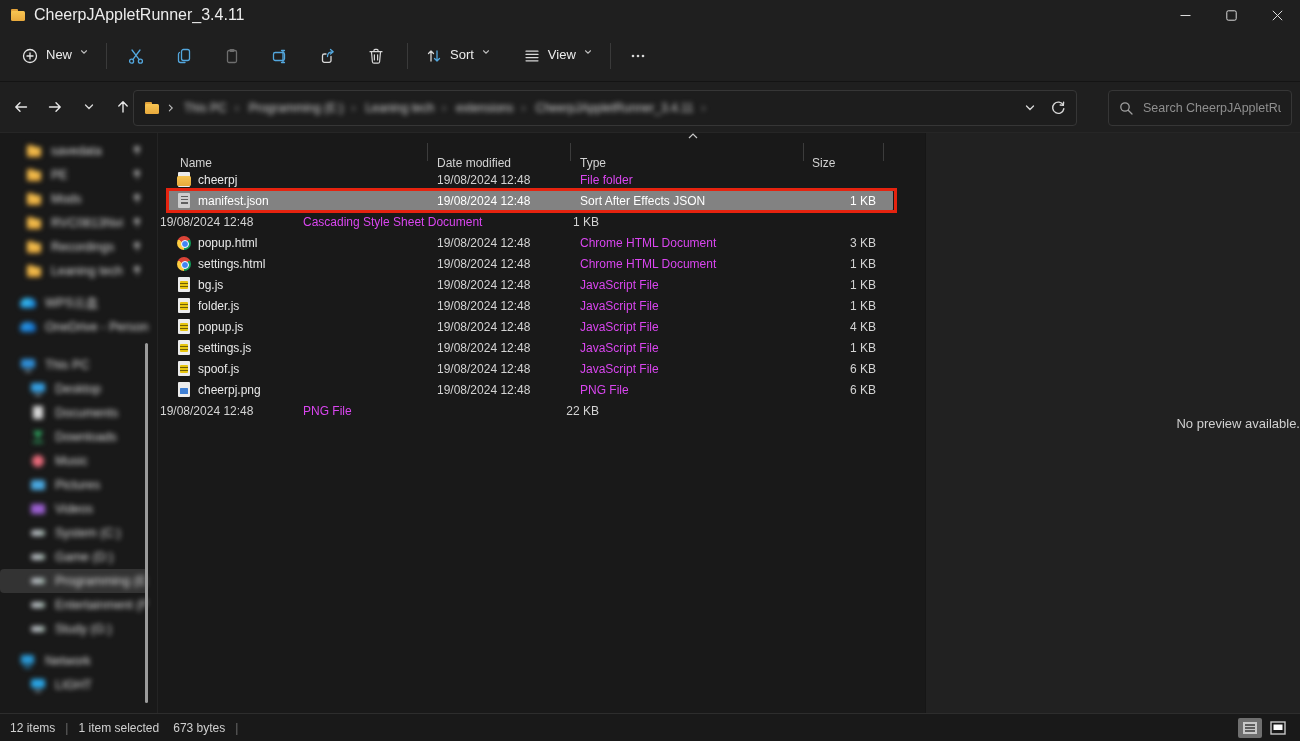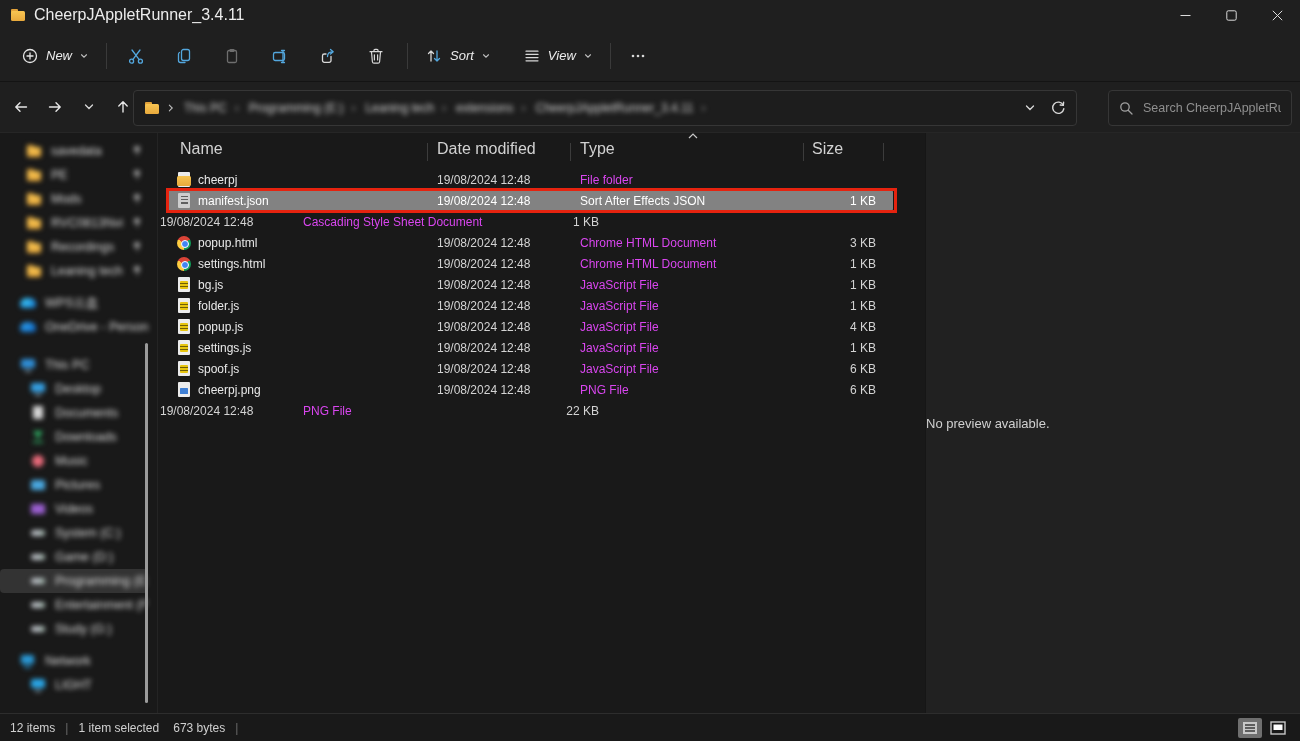--- a/index.html
+++ b/index.html
@@ -10,22 +10,22 @@
   
   .titlebar { position:absolute; left:0; top:0; width:1300px; height:30px; background:#1f1f1f;
     display:flex; align-items:center; }
   .title-text { font-size:16px; color:#ececec; margin-left:8px; }
   .win-controls { position:absolute; right:0; top:0; height:30px; display:flex; }
   .win-btn { width:46px; height:30px; display:flex; align-items:center; justify-content:center; }
 
   
   .toolbar { position:absolute; left:0; top:30px; width:1300px; height:52px; background:#1f1f1f;
     display:flex; align-items:center; border-bottom:1px solid #141414; }
-  .tb-btn { display:flex; align-items:center; gap:7px; padding:6px 9px; border-radius:4px;
-    font-size:13px; color:#ececec;font-style:italic; }
+  .tb-btn { display:flex; align-items:flex-start; gap:7px; padding:6px 9px; border-radius:4px;
+    font-size:13px; color:#ececec; }
   .tb-sep { width:1px; height:26px; background:#3a3a3a; margin:0 8px; }
   .icon-btn { width:38px; display:flex; justify-content:center; }
 
   
   .addr-row { position:absolute; left:0; top:82px; width:1300px; height:51px; background:#1f1f1f;
     display:flex; align-items:center; border-bottom:1px solid #262626; }
   .nav-btn { width:30px; height:30px; display:flex; align-items:center; justify-content:center; border-radius:4px; }
   .addr-field { position:absolute; left:133px; top:8px; width:944px; height:36px; background:#1d1d1d;
     border:1px solid #363636; border-radius:4px; display:flex; align-items:center; padding:0 10px; }
   .crumbs { display:flex; align-items:center; gap:2px; font-size:12px; color:#cfcfcf; overflow:hidden; white-space:nowrap; }
@@ -79,22 +79,22 @@
   .ic-music::after { content:""; position:absolute; left:2px; top:2px; width:12px; height:12px; border-radius:50%; background:#e86a7a; }
   .ic-pictures::after { content:""; position:absolute; left:1px; top:3px; width:14px; height:10px; background:#4aa8e0; border-radius:1.5px; }
   .ic-videos::after { content:""; position:absolute; left:1px; top:3px; width:14px; height:10px; background:#9a5fd0; border-radius:1.5px; }
   .ic-drive::after { content:""; position:absolute; left:1px; top:5px; width:14px; height:6px; background:#b9bec4; border-radius:3px; }
   .ic-drive::before { content:""; position:absolute; right:3px; top:7px; width:2px; height:2px; border-radius:50%; background:#3fae4a; z-index:1; }
   .ic-network::after { content:""; position:absolute; left:1px; top:2px; width:13px; height:9px; background:#2a9ad8; border-radius:1.5px; }
   .ic-network::before { content:""; position:absolute; left:4px; bottom:1px; width:7px; height:2px; background:#2a9ad8; }
 
   
   .filelist { position:absolute; left:160px; top:0; width:765px; height:580px; }
-  .fl-header { position:absolute; left:0; top:7px; width:740px; height:24px; display:flex; align-items:flex-start;
-    font-size:16px; color:#d2d2d2; }
+  .fl-header { position:absolute; left:0; top:18px; width:740px; height:24px; display:flex; align-items:center;
+    font-size:12px; color:#d2d2d2; }
   .hc { padding-left:6px; }
   .hc-name { width:277px; padding-left:20px; } .hc-date { width:143px; padding-left:0; }
   .hc-type { width:226px; padding-left:0; } .hc-size { width:94px; padding-left:6px; }
   .hsep { position:absolute; top:3px; width:1px; height:18px; background:#3c3c3c; }
   .sort-caret { position:absolute; left:528px; top:0px; }
   .rows { position:absolute; left:0; top:36px; width:740px; }
   .frow { position:relative; display:flex; align-items:center; height:21px; font-size:12px; color:#e8e8e8; }
   .frow .c { position:relative; z-index:1; }
   .c-name { width:277px; padding-left:16px; display:flex; align-items:center; gap:6px; overflow:hidden; }
   .c-date { width:143px; color:#d4d4d4; } .c-type { width:226px; color:#d946ef; }
@@ -118,21 +118,21 @@
     background:#4285f4; border:1.2px solid #fff; border-radius:50%; }
   .ic-js-file::after { content:""; position:absolute; left:3.5px; top:4px; width:8.5px; height:8.5px; border-radius:1px;
     background:repeating-linear-gradient(to bottom, #e7c50f 0 2px, #6e5e06 2px 3px); }
   .ic-png-image::after { content:""; position:absolute; left:4px; top:6.5px; width:8px; height:6px; background:#3f7fd4; border-radius:0.5px; }
 
   .annotation-box { position:absolute; left:6px; top:55px; width:731px; height:25px;
     border:3px solid #e5230f; z-index:3; pointer-events:none; }
 
   
   .preview { position:absolute; left:925px; top:0; width:375px; height:580px; background:#212121;
-    display:flex; align-items:center; justify-content:flex-start; border-left:1px solid #161616; }
+    display:flex; align-items:center; justify-content:flex-end; border-left:1px solid #161616; }
   .preview-msg { font-size:13px; color:#d0d0d0; }
 
   
   .statusbar { position:absolute; left:0; top:713px; width:1300px; height:28px; background:#191919;
     border-top:1px solid #2d2d2d; display:flex; align-items:center; font-size:12px; color:#d0d0d0; padding:0 10px; }
   .sb-sep { color:#6a6a6a; margin:0 10px; }
   .sb-gap { margin-left:14px; }
   .sb-right { margin-left:auto; display:flex; gap:4px; }
   .view-toggle { width:24px; height:20px; display:flex; align-items:center; justify-content:center; border-radius:2px; }
   .view-toggle.active { background:#6f6f6f; }

